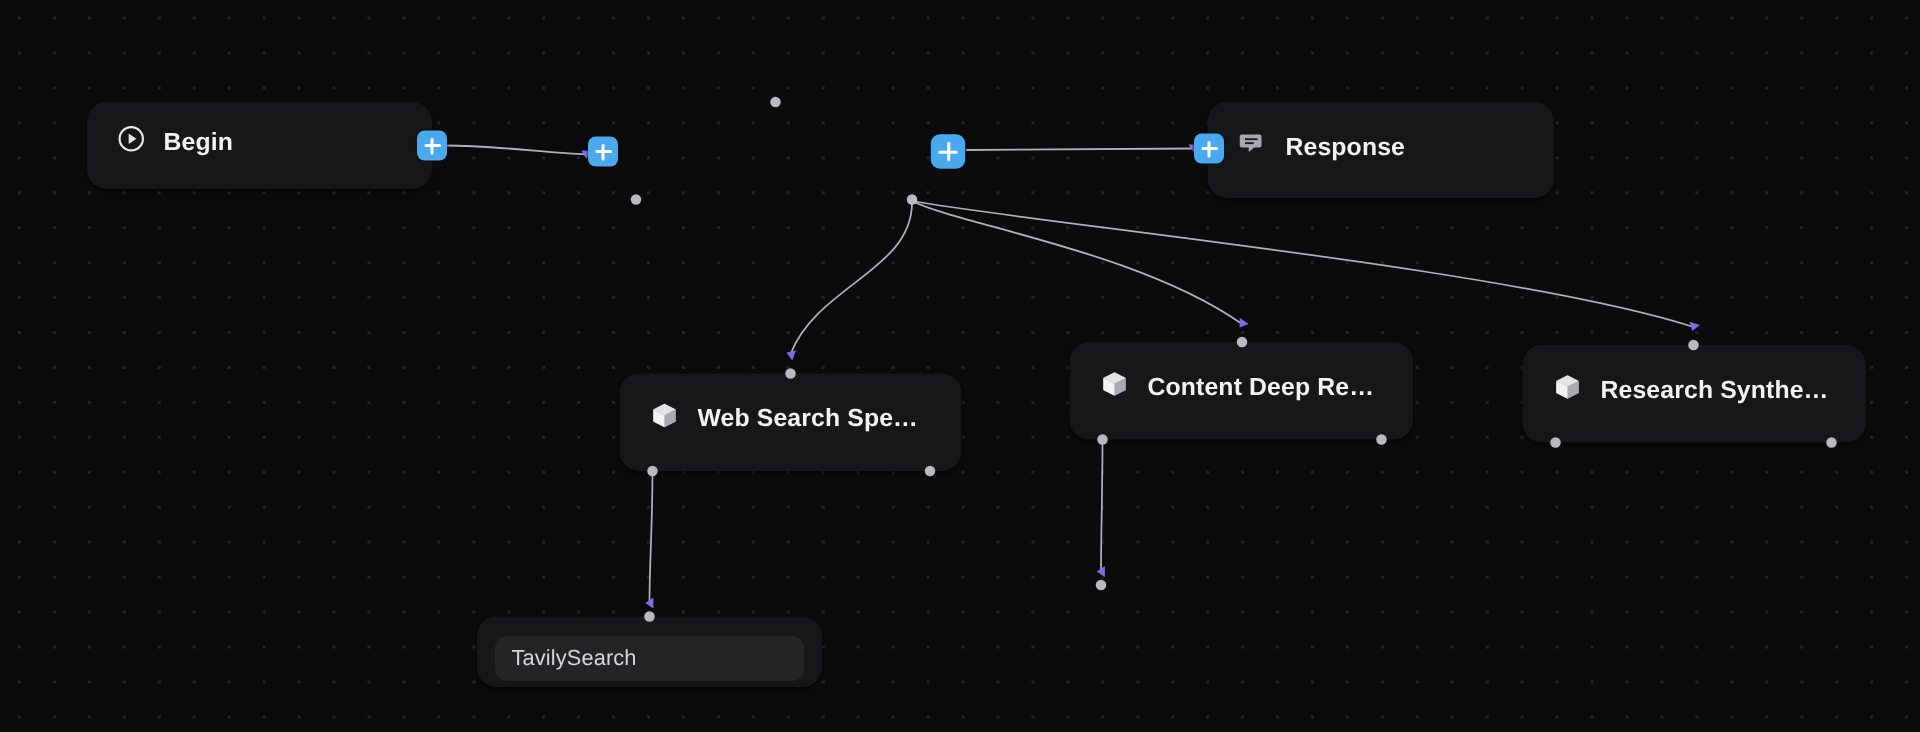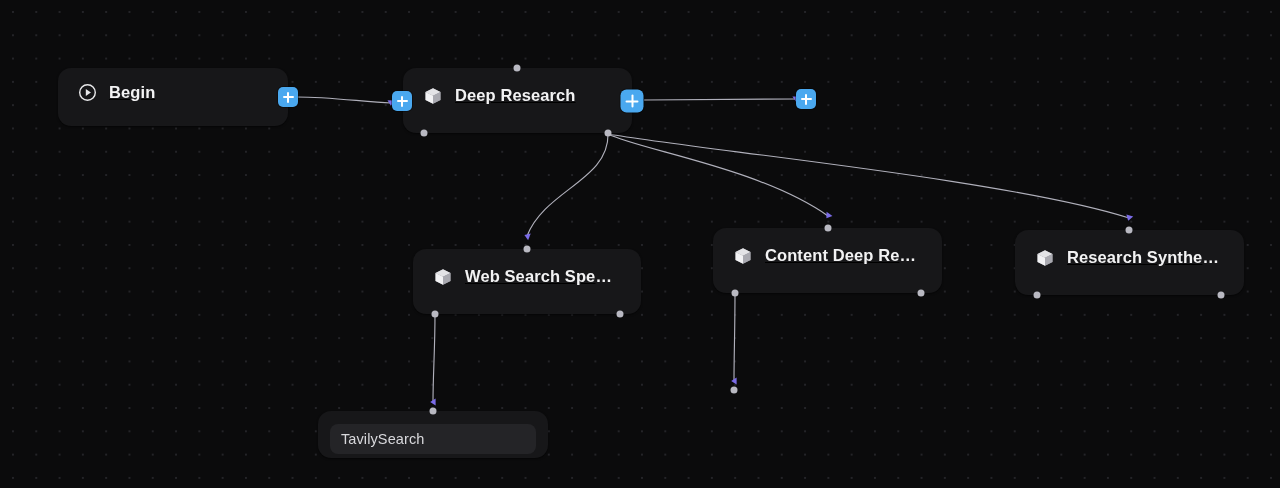--- a/index.html
+++ b/index.html
@@ -22,24 +22,23 @@
   
   .node{
     position:absolute;
     background:#171719;
     border-radius:13px;
     box-shadow:0 1px 2px rgba(0,0,0,.55);
     display:flex;
     align-items:flex-start;
   }
   .node-row{
-    display:flex; gap:12px;
+    display:flex; align-items:center; gap:12px;
     padding:18px 20px 0 20px;
     width:100%;
-    text-decoration:underline;
   }
   .node-label{
     color:#f2f2f3;
     font-size:16.5px;
     font-weight:bold;
     letter-spacing:.1px;
     white-space:nowrap;
     overflow:hidden;
     text-overflow:ellipsis;
   }
@@ -121,82 +120,81 @@
       <span class="ico">
         <svg width="19" height="19" viewBox="0 0 20 20">
           <circle cx="10" cy="10" r="8.2" fill="none" stroke="#e8e8ea" stroke-width="1.5"></circle>
           <path d="M8.2,6.3 L13.6,10 L8.2,13.7 Z" fill="#e8e8ea"></path>
         </svg>
       </span>
       <span class="node-label">Begin</span>
     </div>
   </div>
 
-  <div class="node" style="left:403px; top:68px; width:229px; height:65px;">
+  <span class="dot" style="left:517px; top:68px;"></span>
+  <span class="dot" style="left:424px; top:133px;"></span>
+  <span class="dot" style="left:608px; top:133px;"></span>
+
+  <div class="node" style="left:805px; top:68px; width:231px; height:64px;">
+    <div class="node-row">
+      <span class="ico">
+        <svg width="20" height="20" viewBox="0 0 24 24">
+          <path d="M3.4 4.4 h14.2 a1.6 1.6 0 0 1 1.6 1.6 v7.2 a1.6 1.6 0 0 1 -1.6 1.6 h-4.2 l-4.4 3.6 v-3.6 h-5.6 a1.6 1.6 0 0 1 -1.6 -1.6 v-7.2 a1.6 1.6 0 0 1 1.6 -1.6 z" fill="#a7a7ae"></path>
+          <rect x="6" y="7.4" width="10" height="1.5" fill="#1a1a1c"></rect>
+          <rect x="6" y="10.6" width="7" height="1.5" fill="#1a1a1c"></rect>
+        </svg>
+      </span>
+      <span class="node-label">Response</span>
+    </div>
+  </div>
+
+  <div class="node" style="left:413px; top:249px; width:228px; height:65px;">
     <div class="node-row">
       <span class="ico">
         <svg width="20" height="20" viewBox="0 0 24 24">
           <path d="M12 2.6 L21 7.2 L21 16.8 L12 21.4 L3 16.8 L3 7.2 Z" fill="#8e8e94"></path>
           <path d="M12 2.6 L21 7.2 L12 11.8 L3 7.2 Z" fill="#e3e3e6"></path>
           <path d="M12 11.8 L21 7.2 L21 16.8 L12 21.4 Z" fill="#a9a9b0"></path>
           <path d="M12 11.8 L12 21.4 L3 16.8 L3 7.2 Z" fill="#f2f2f4"></path>
         </svg>
       </span>
-      <span class="node-label">Deep Research</span>
-    </div>
-  </div>
-  <span class="dot" style="left:517px; top:68px;"></span>
-  <span class="dot" style="left:424px; top:133px;"></span>
-  <span class="dot" style="left:608px; top:133px;"></span>
-
-
-  <div class="node" style="left:413px; top:249px; width:228px; height:65px;">
+      <span class="node-label">Web Search Special...</span>
+    </div>
+  </div>
+  <span class="dot" style="left:527px; top:249px;"></span>
+  <span class="dot" style="left:435px; top:314px;"></span>
+  <span class="dot" style="left:620px; top:314px;"></span>
+
+  <div class="node" style="left:713px; top:228px; width:229px; height:65px;">
     <div class="node-row">
       <span class="ico">
         <svg width="20" height="20" viewBox="0 0 24 24">
           <path d="M12 2.6 L21 7.2 L21 16.8 L12 21.4 L3 16.8 L3 7.2 Z" fill="#8e8e94"></path>
           <path d="M12 2.6 L21 7.2 L12 11.8 L3 7.2 Z" fill="#e3e3e6"></path>
           <path d="M12 11.8 L21 7.2 L21 16.8 L12 21.4 Z" fill="#a9a9b0"></path>
           <path d="M12 11.8 L12 21.4 L3 16.8 L3 7.2 Z" fill="#f2f2f4"></path>
         </svg>
       </span>
-      <span class="node-label">Web Search Special...</span>
-    </div>
-  </div>
-  <span class="dot" style="left:527px; top:249px;"></span>
-  <span class="dot" style="left:435px; top:314px;"></span>
-  <span class="dot" style="left:620px; top:314px;"></span>
-
-  <div class="node" style="left:713px; top:228px; width:229px; height:65px;">
+      <span class="node-label">Content Deep Reader</span>
+    </div>
+  </div>
+  <span class="dot" style="left:828px; top:228px;"></span>
+  <span class="dot" style="left:735px; top:293px;"></span>
+  <span class="dot" style="left:921px; top:293px;"></span>
+
+  <div class="node" style="left:1015px; top:230px; width:229px; height:65px;">
     <div class="node-row">
       <span class="ico">
         <svg width="20" height="20" viewBox="0 0 24 24">
           <path d="M12 2.6 L21 7.2 L21 16.8 L12 21.4 L3 16.8 L3 7.2 Z" fill="#8e8e94"></path>
           <path d="M12 2.6 L21 7.2 L12 11.8 L3 7.2 Z" fill="#e3e3e6"></path>
           <path d="M12 11.8 L21 7.2 L21 16.8 L12 21.4 Z" fill="#a9a9b0"></path>
           <path d="M12 11.8 L12 21.4 L3 16.8 L3 7.2 Z" fill="#f2f2f4"></path>
         </svg>
       </span>
-      <span class="node-label">Content Deep Reader</span>
-    </div>
-  </div>
-  <span class="dot" style="left:828px; top:228px;"></span>
-  <span class="dot" style="left:735px; top:293px;"></span>
-  <span class="dot" style="left:921px; top:293px;"></span>
-
-  <div class="node" style="left:1015px; top:230px; width:229px; height:65px;">
-    <div class="node-row">
-      <span class="ico">
-        <svg width="20" height="20" viewBox="0 0 24 24">
-          <path d="M12 2.6 L21 7.2 L21 16.8 L12 21.4 L3 16.8 L3 7.2 Z" fill="#8e8e94"></path>
-          <path d="M12 2.6 L21 7.2 L12 11.8 L3 7.2 Z" fill="#e3e3e6"></path>
-          <path d="M12 11.8 L21 7.2 L21 16.8 L12 21.4 Z" fill="#a9a9b0"></path>
-          <path d="M12 11.8 L12 21.4 L3 16.8 L3 7.2 Z" fill="#f2f2f4"></path>
-        </svg>
-      </span>
       <span class="node-label">Research Synthesizer</span>
     </div>
   </div>
   <span class="dot" style="left:1129px; top:230px;"></span>
   <span class="dot" style="left:1037px; top:295px;"></span>
   <span class="dot" style="left:1221px; top:295px;"></span>
 
   <div class="tool-node" style="left:318px; top:411px; width:230px; height:47px;">
     <div class="tool-chip">
       <span>TavilySearch</span>

